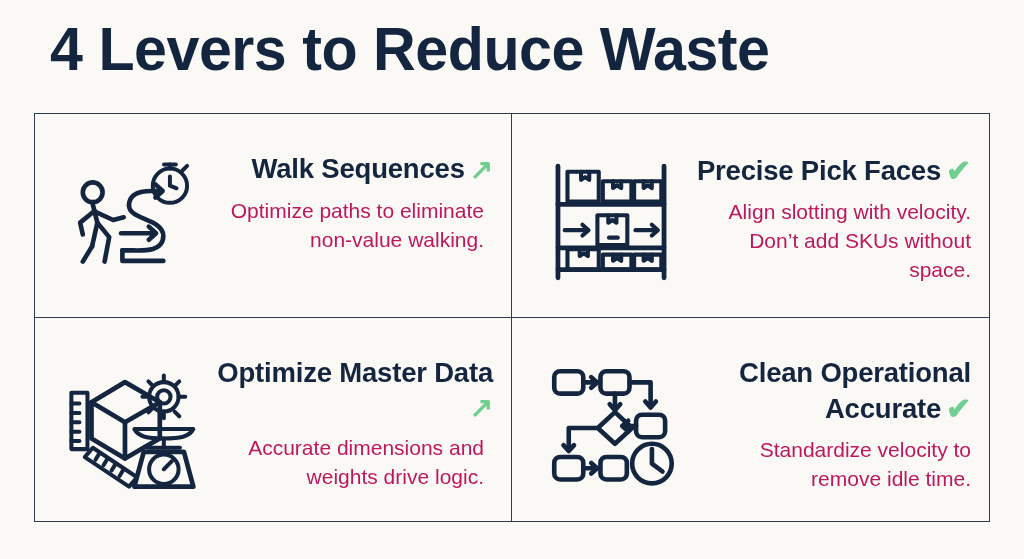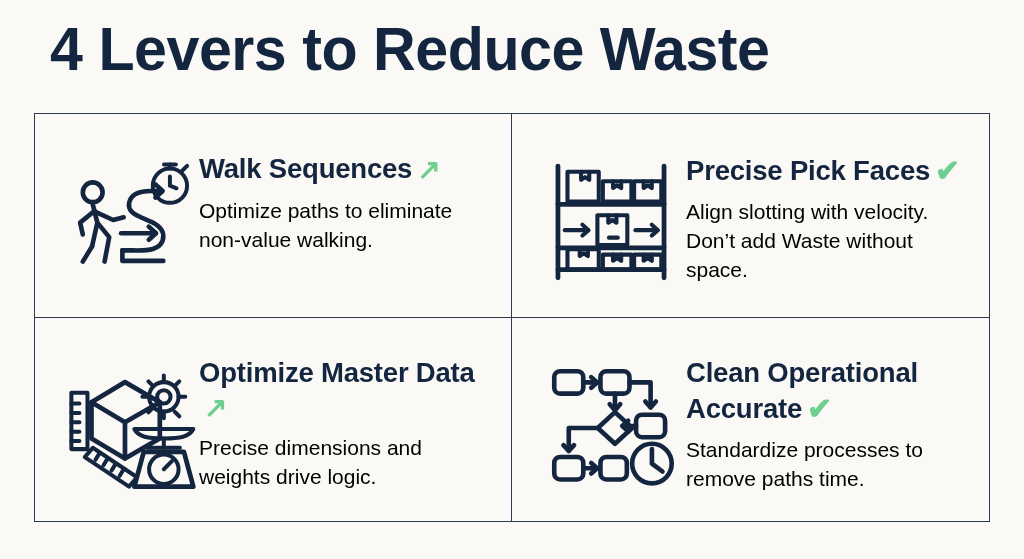--- a/index.html
+++ b/index.html
@@ -12,20 +12,21 @@
     background: #faf9f5;
     font-family: "Liberation Sans", sans-serif;
     overflow: hidden;
   }
   .canvas {
     position: relative;
     width: 884px;
     height: 559px;
     background: #faf9f5;
     box-sizing: border-box;
+    text-align: right;
   }
 
   
   .page-title {
     position: absolute;
     left: 50px;
     top: 16px;
     font-size: 61px;
     font-weight: 700;
     letter-spacing: -0.5px;
@@ -89,21 +90,21 @@
     display: inline-block;
     margin-left: 5px;
     vertical-align: -1px;
   }
   .mark.arrow { font-size: 28px; }
   .mark.check { font-size: 30px; }
 
   .cell-body {
     font-size: 21px;
     font-weight: 400;
-    color: #000000;
+    color: #be185d;
     line-height: 1.38;
     margin: 0;
     max-width: 285px;
   }
   .cell.c1 .cell-body, .cell.c3 .cell-body { max-width: 292px; }
 
   svg { display: block; }
   .stroke {
     fill: none;
     stroke: #14253f;
@@ -195,21 +196,21 @@
           <rect class="stroke-thin" x="36" y="140" width="46" height="30"></rect>
           <path class="stroke-thin" d="M54 140 L54 150 L60 146 L66 150 L66 140"></path>
           <rect class="stroke-thin" x="88" y="148" width="42" height="22"></rect>
           <path class="stroke-thin" d="M103 148 L103 157 L109 153 L115 157 L115 148"></path>
           <rect class="stroke-thin" x="134" y="148" width="40" height="22"></rect>
           <path class="stroke-thin" d="M148 148 L148 157 L154 153 L160 157 L160 148"></path>
         </svg>
       </div>
       <div class="text-wrap">
         <h2 class="cell-heading"><span>Precise Pick Faces</span><span class="mark check">✔</span></h2>
-        <p class="cell-body">Align slotting with velocity. Don’t add Waste without space.</p>
+        <p class="cell-body">Align slotting with velocity. Don’t add SKUs without space.</p>
       </div>
     </div>
 
     <div class="cell c2">
       <div class="icon-wrap">
         <svg width="134" height="134" viewBox="0 0 200 200" aria-hidden="true">
 
           <rect class="stroke-thin" x="14" y="52" width="24" height="84"></rect>
           <path class="stroke-thin" d="M14 68 L26 68 M14 82 L26 82 M14 96 L26 96 M14 110 L26 110 M14 124 L26 124"></path>
 
@@ -227,21 +228,21 @@
           <path class="stroke-thin" d="M108 106 L196 106 C190 118 176 120 152 120 C128 120 114 118 108 106 Z"></path>
           <path class="stroke-thin" d="M152 120 L152 134"></path>
           <path class="stroke-thin" d="M128 134 L176 134"></path>
           <path class="stroke" d="M122 140 L182 140 L196 192 L108 192 Z"></path>
           <circle class="stroke-thin" cx="152" cy="166" r="22"></circle>
           <path class="stroke-thin" d="M152 166 L164 154"></path>
         </svg>
       </div>
       <div class="text-wrap">
         <h2 class="cell-heading"><span>Optimize Master Data</span><span class="mark arrow">↗</span></h2>
-        <p class="cell-body">Precise dimensions and weights drive logic.</p>
+        <p class="cell-body">Accurate dimensions and weights drive logic.</p>
       </div>
     </div>
 
     <div class="cell c3">
       <div class="icon-wrap">
         <svg width="132" height="132" viewBox="0 0 200 200" aria-hidden="true">
 
           <rect class="stroke" x="14" y="20" width="44" height="34" rx="9"></rect>
 
           <rect class="stroke" x="84" y="20" width="44" height="34" rx="9"></rect>
@@ -271,18 +272,18 @@
 
           <path class="stroke" d="M58 167 L78 167"></path>
           <path class="stroke" d="M70 159 L79 167 L70 175"></path>
 
           <circle class="stroke" cx="162" cy="160" r="30"></circle>
           <path class="stroke" d="M162 138 L162 160 L178 172"></path>
         </svg>
       </div>
       <div class="text-wrap">
         <h2 class="cell-heading"><span>Clean Operational Accurate</span><span class="mark check">✔</span></h2>
-        <p class="cell-body">Standardize processes to remove paths time.</p>
+        <p class="cell-body">Standardize velocity to remove idle time.</p>
       </div>
     </div>
 
   </div>
 </div>
 
 </body></html>

